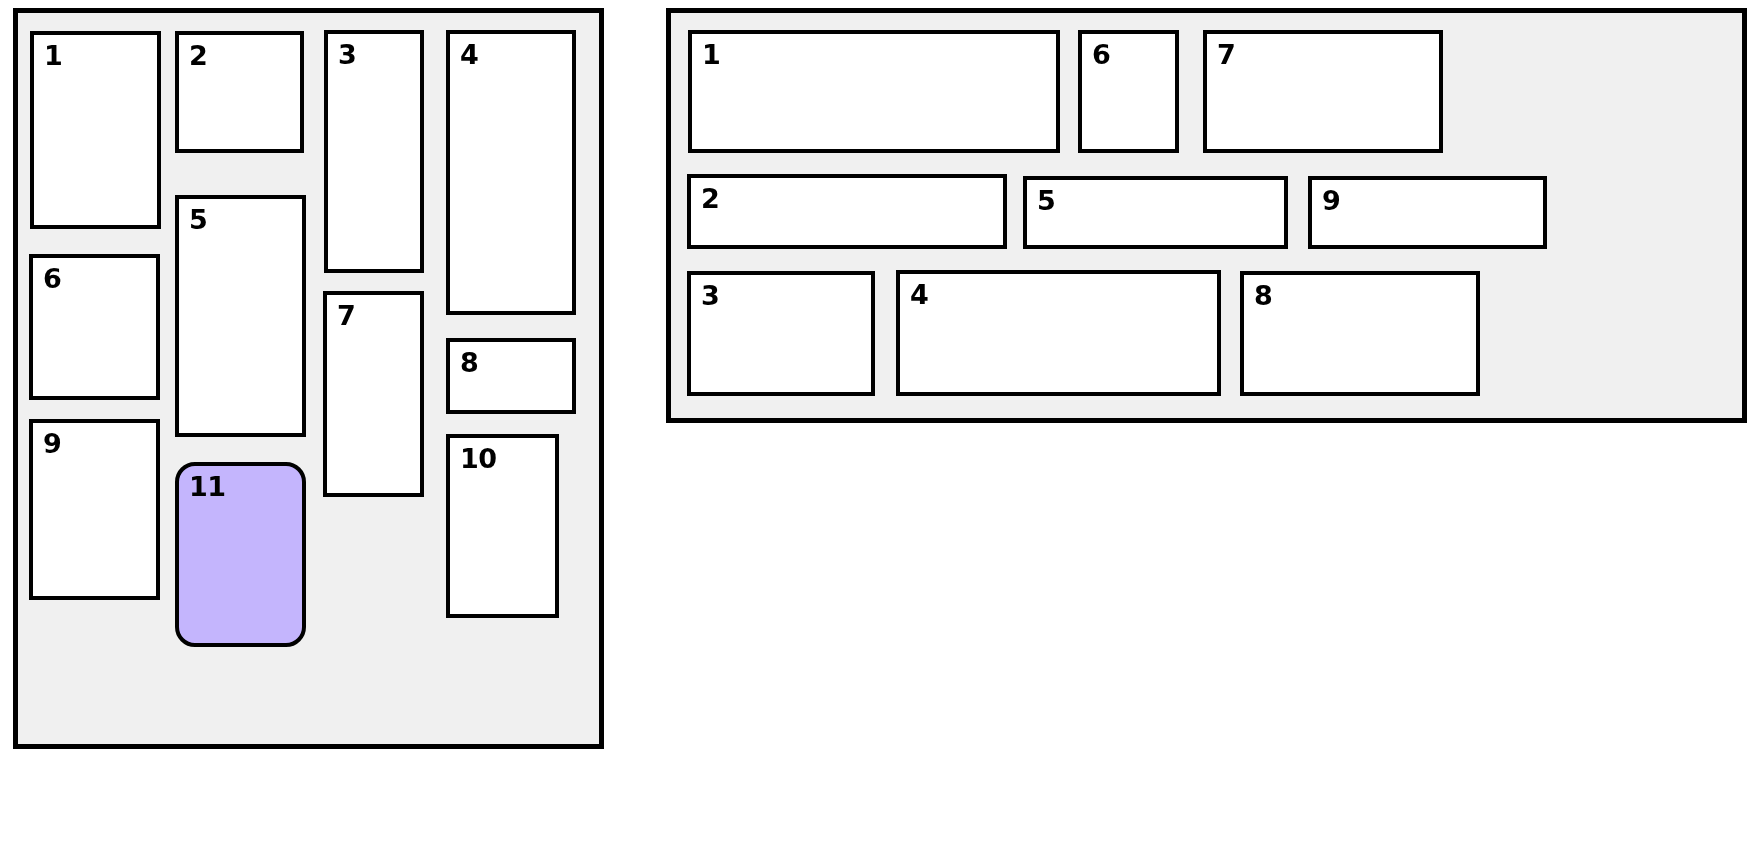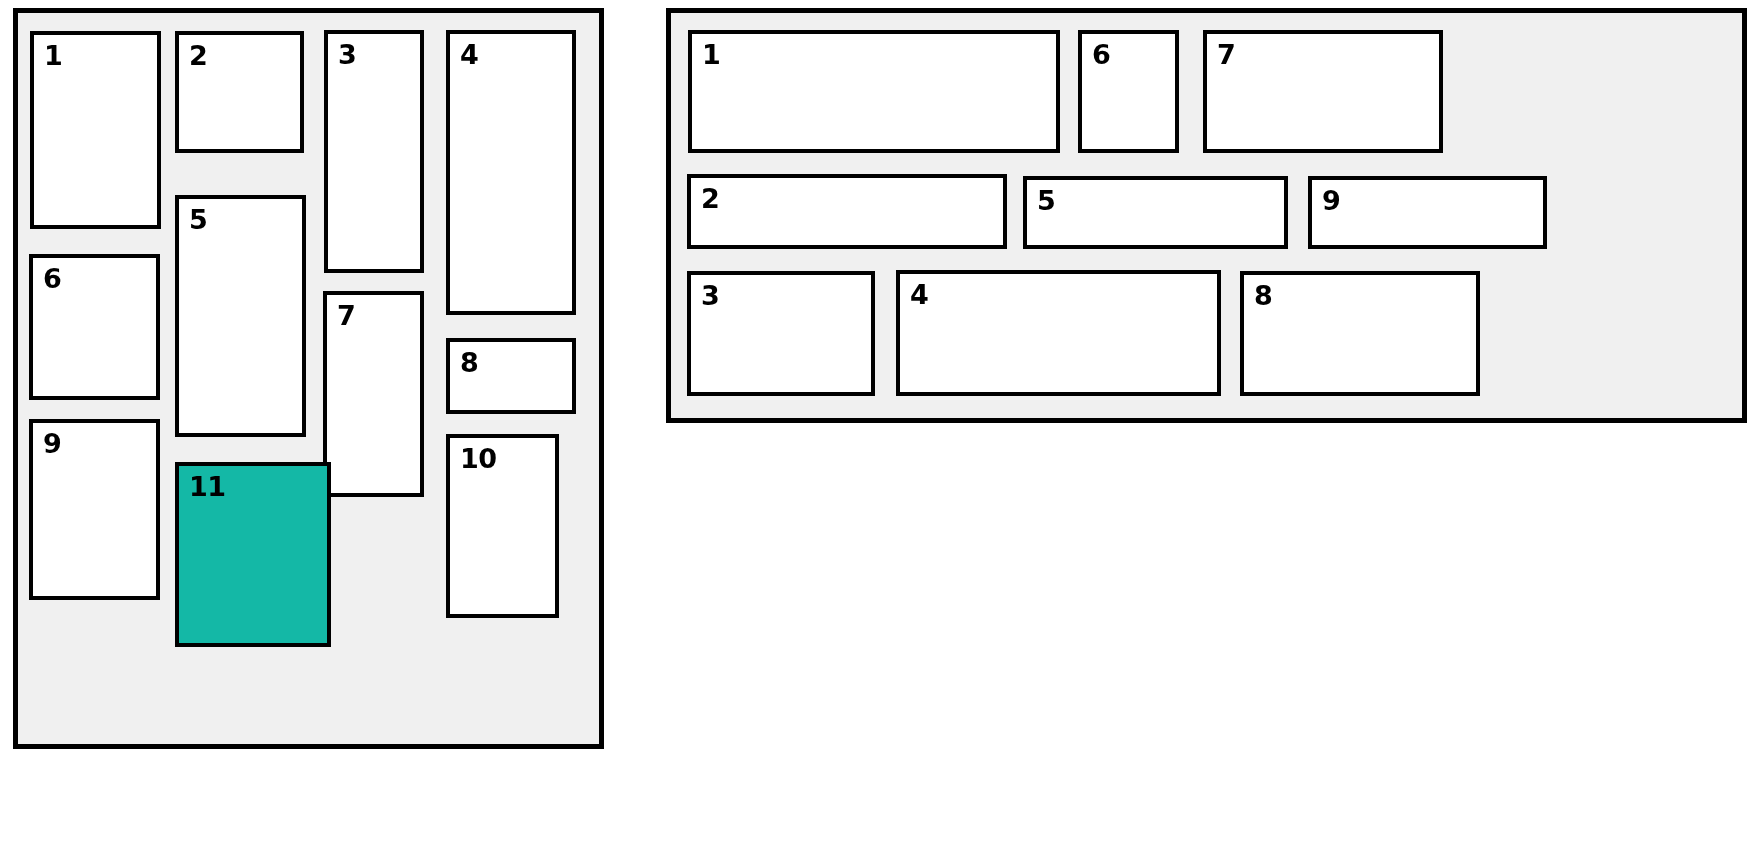--- a/index.html
+++ b/index.html
@@ -74,21 +74,21 @@
     </div>
     <div class="region" style="left: 446px; top: 338px; width: 130px; height: 76px; background: rgb(255, 255, 255); border-color: rgb(0, 0, 0);">
       <span class="region-label" style="color: rgb(0, 0, 0);">8</span>
     </div>
     <div class="region" style="left: 29px; top: 419px; width: 131px; height: 181px; background: rgb(255, 255, 255); border-color: rgb(0, 0, 0);">
       <span class="region-label" style="color: rgb(0, 0, 0);">9</span>
     </div>
     <div class="region" style="left: 446px; top: 434px; width: 113px; height: 184px; background: rgb(255, 255, 255); border-color: rgb(0, 0, 0);">
       <span class="region-label" style="color: rgb(0, 0, 0);">10</span>
     </div>
-    <div class="region" style="left: 175px; top: 462px; width: 156px; height: 185px; background: #14b8a6; border-color: rgb(0, 0, 0);">
+    <div class="region" style="left: 175px; top: 462px; width: 131px; height: 185px; background: #c4b5fd; border-color: rgb(0, 0, 0); border-radius: 20px;">
       <span class="region-label" style="color: rgb(0, 0, 0);">11</span>
     </div>
     <div class="panel" style="left: 666px; top: 8px; width: 1081px; height: 415px; background: rgb(240, 240, 240); border-color: rgb(0, 0, 0);"></div>
     <div class="region" style="left: 688px; top: 30px; width: 372px; height: 123px; background: rgb(255, 255, 255); border-color: rgb(0, 0, 0);">
       <span class="region-label" style="color: rgb(0, 0, 0);">1</span>
     </div>
     <div class="region" style="left: 1078px; top: 30px; width: 101px; height: 123px; background: rgb(255, 255, 255); border-color: rgb(0, 0, 0);">
       <span class="region-label" style="color: rgb(0, 0, 0);">6</span>
     </div>
     <div class="region" style="left: 1203px; top: 30px; width: 240px; height: 123px; background: rgb(255, 255, 255); border-color: rgb(0, 0, 0);">

